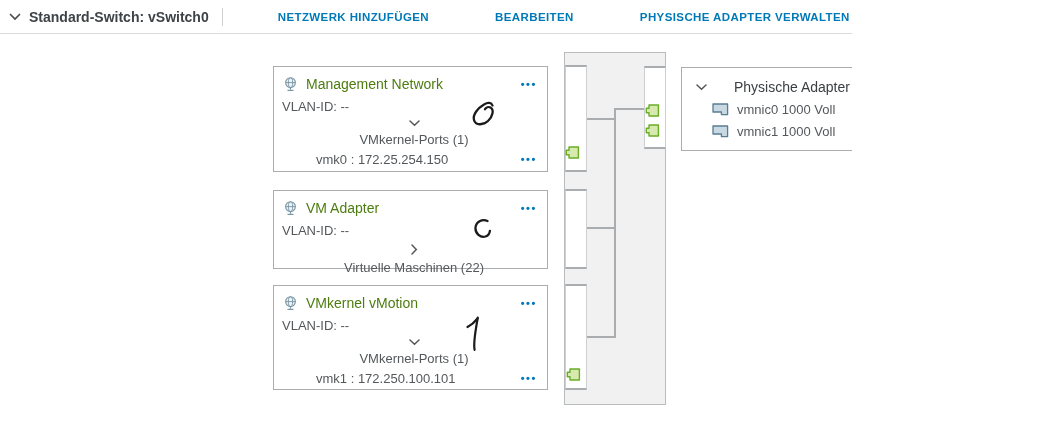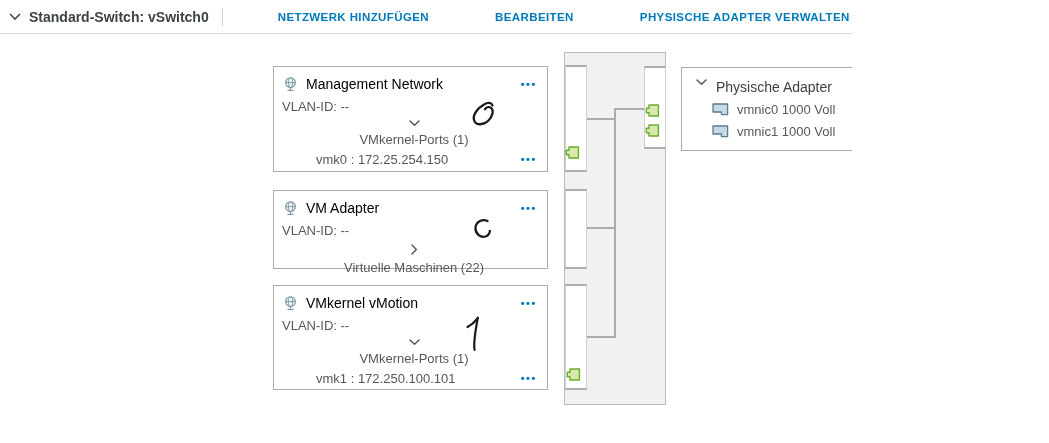--- a/index.html
+++ b/index.html
@@ -29,21 +29,21 @@
 
   
   .pg-box {
     position: absolute; left: 273px; width: 275px; background: #fff;
     border: 1px solid #a9adaf;
   }
   #pg1 { top: 66px;  height: 106px; }
   #pg2 { top: 190px; height: 79px;  }
   #pg3 { top: 285px; height: 105px; }
   .pg-head { display: flex; align-items: center; gap: 8px; padding: 9px 10px 0 9px; }
-  .pg-title { flex: 1; font-size: 14px; color: #000000; white-space: nowrap; }
+  .pg-title { flex: 1; font-size: 14px; color: #4d7c0f; white-space: nowrap; }
   .pg-row { font-size: 13px; color: #54585b; white-space: nowrap; }
   .row-vlan   { margin: 7px 0 0 8px; }
   .row-toggle { margin: 6px 0 0 7px; display: flex; align-items: center; gap: 5px; cursor: pointer; flex-direction: column; }
   .row-port   { margin: 5px 10px 0 22px; display: flex; align-items: center; }
   .row-port .txt { flex: 1; margin-left: 20px; }
   .chev { display: inline-flex; align-items: center; }
 
   
   .switch-rect {
     position: absolute; left: 564px; top: 52px; width: 102px; height: 353px;
@@ -68,21 +68,21 @@
   #gp1 { left: 565px; top: 145px; }
   #gp2 { left: 645px; top: 103px; }
   #gp3 { left: 645px; top: 123px; }
   #gp4 { left: 566px; top: 367px; }
 
   
   .adapters {
     position: absolute; left: 681px; top: 67px; width: 287px; height: 84px;
     background: #fff; border: 1px solid #a9adaf;
   }
-  .ad-head { display: flex; align-items: flex-start; gap: 9px; padding: 11px 0 0 14px;
+  .ad-head { display: flex; align-items: center; gap: 27px; padding: 11px 0 0 14px;
              font-size: 14px; color: #3b4043; }
   .ad-row  { display: flex; align-items: center; gap: 8px; margin: 7px 14px 0 30px;
              font-size: 13px; color: #54585b; }
   .ad-row .lbl { flex: 1; white-space: nowrap; }
 
   
   .ann { position: absolute; pointer-events: none; }
   #ann1 { left: 469px; top: 101px; }
   #ann2 { left: 472px; top: 218px; }
   #ann3 { left: 463px; top: 315px; }

